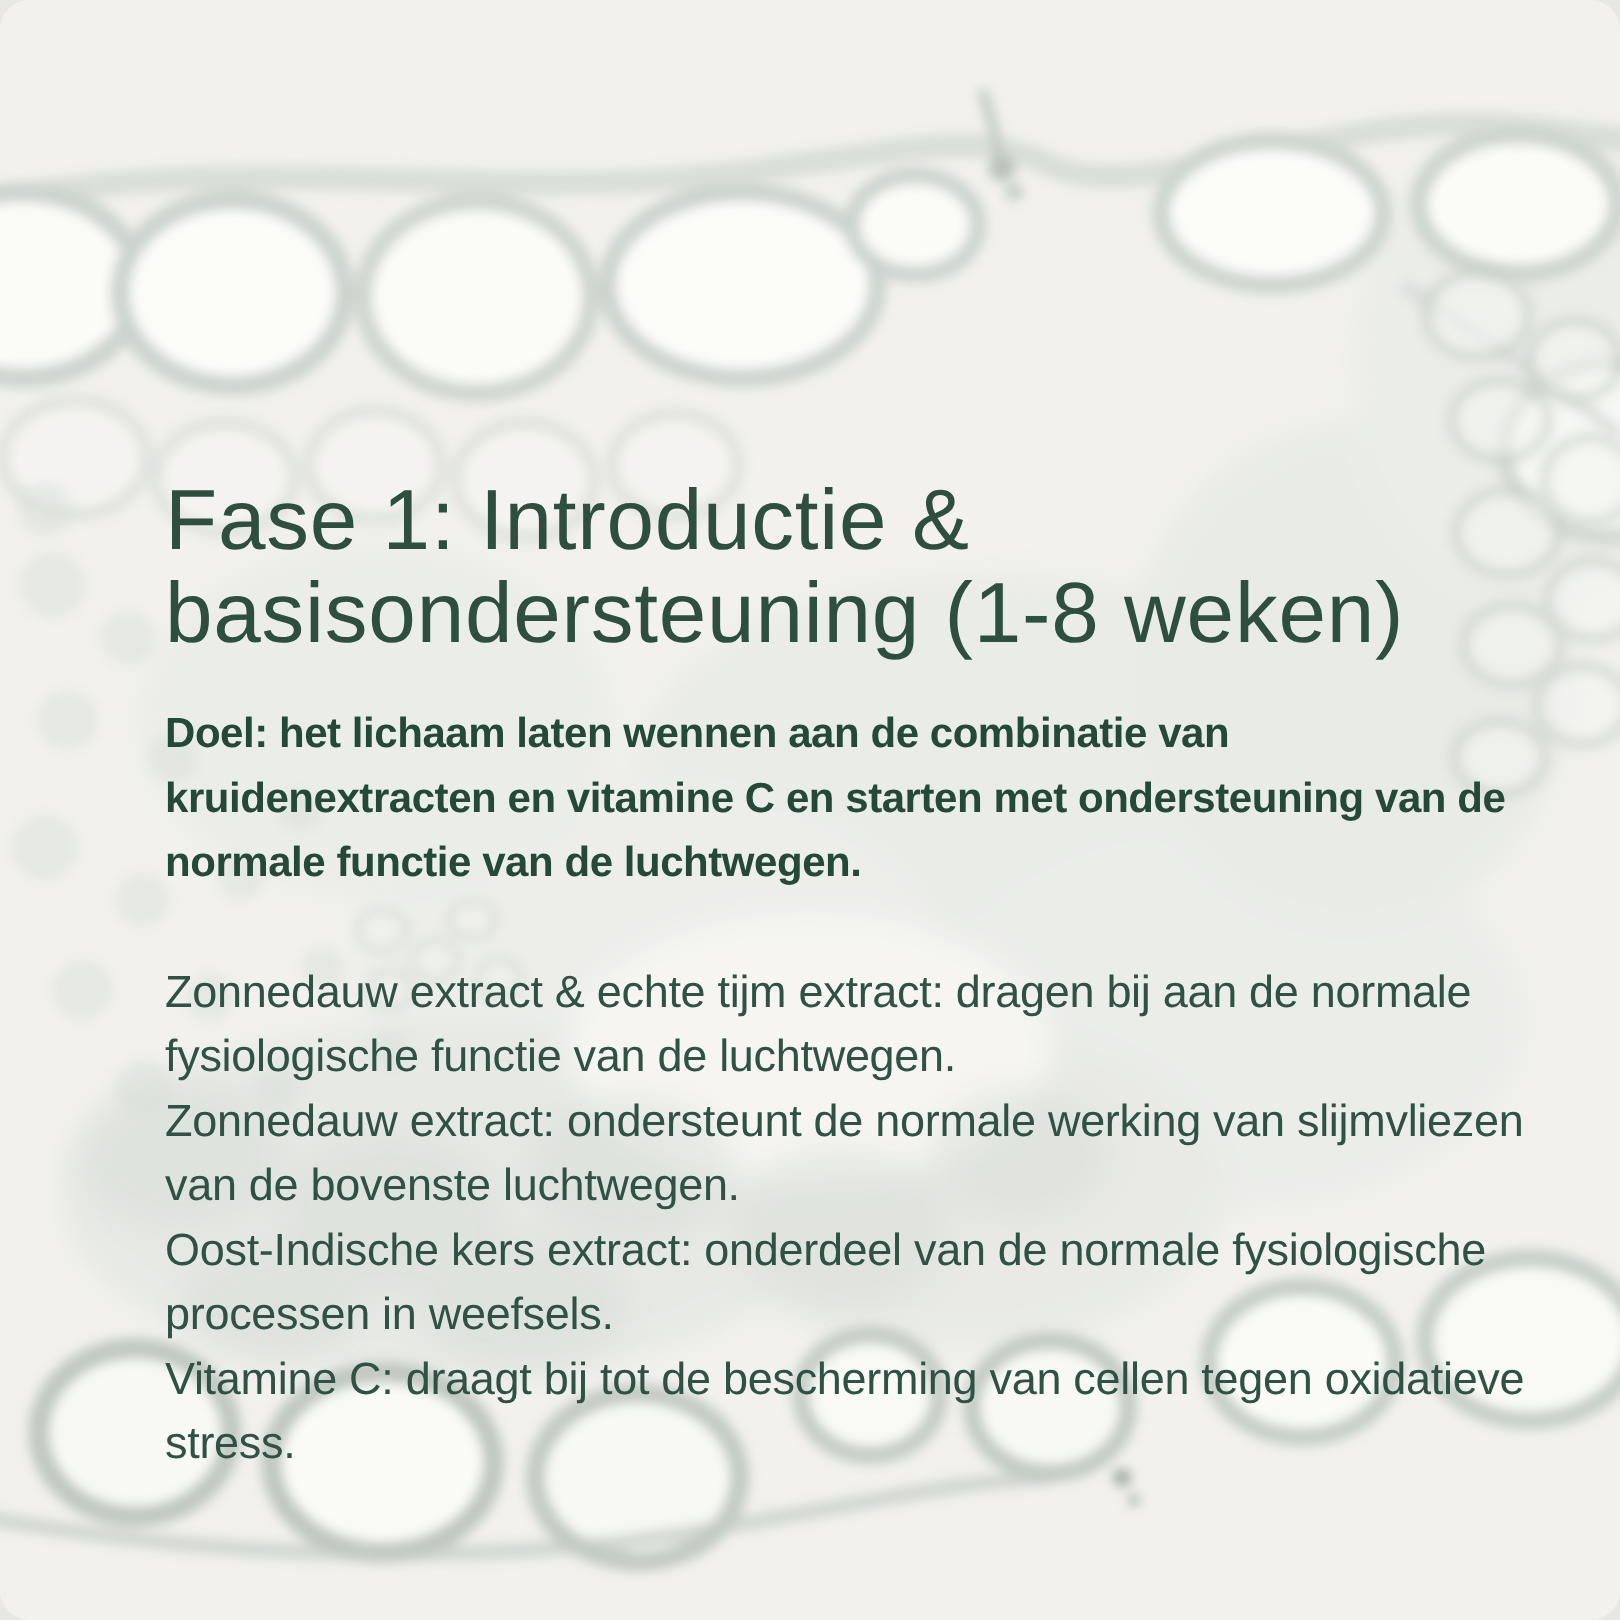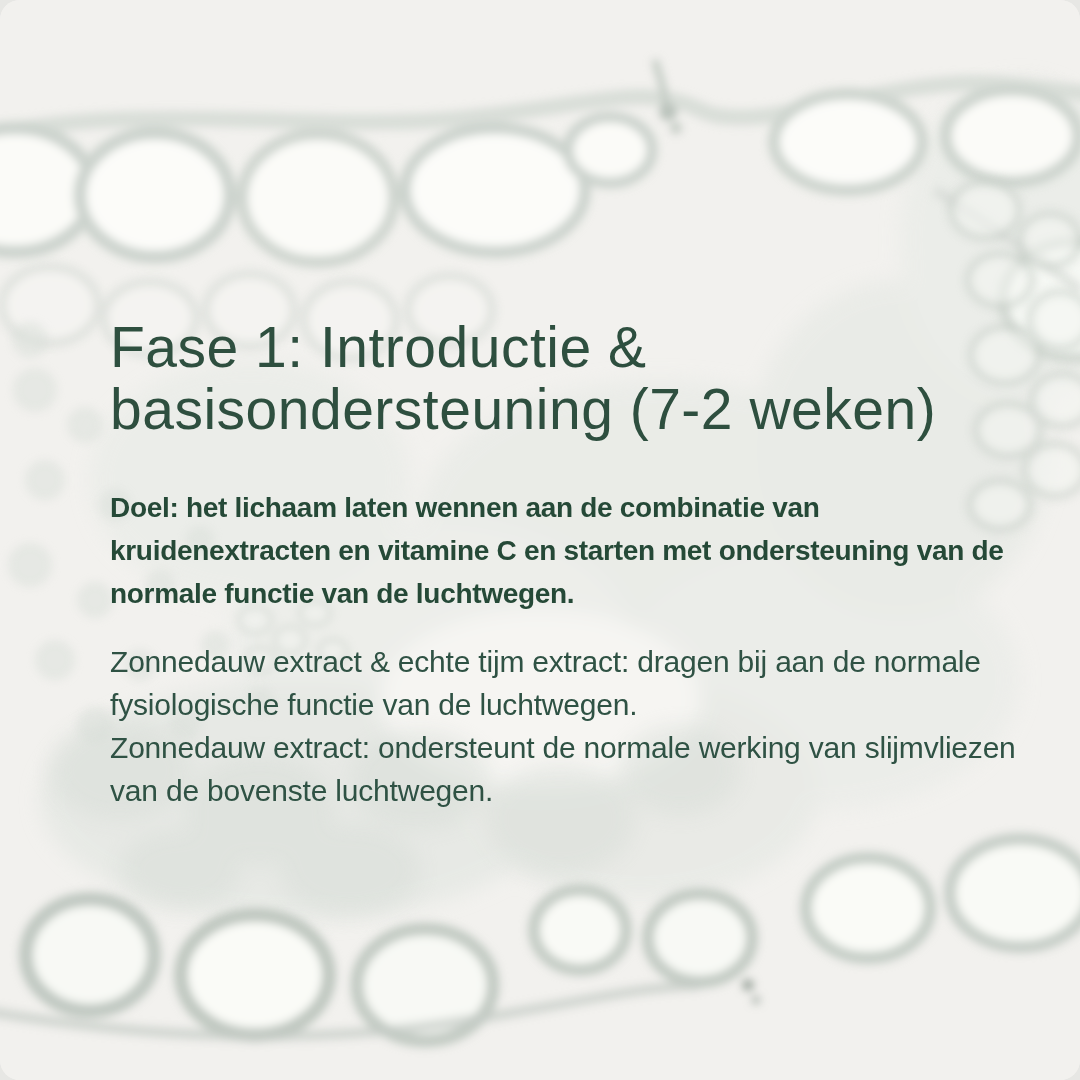--- a/index.html
+++ b/index.html
@@ -24,21 +24,21 @@
     position:absolute;left:110px;top:316px;
     margin:0;width:940px;
     font-family:"Liberation Sans","DejaVu Sans",sans-serif;
     font-weight:300;
     font-size:57px;line-height:62px;
     letter-spacing:0.5px;
     color:var(--heading);
   }
   .heading .hline{display:block;white-space:nowrap;}
   .goal{
-    position:absolute;left:110px;top:486px;
+    position:absolute;left:110px;top:467px;
     margin:0;width:900px;
     font-weight:700;
     font-size:28px;line-height:43px;
     letter-spacing:-0.3px;
     color:var(--goal);
   }
   .ingredients{
     position:absolute;left:110px;top:640px;
     width:930px;
     font-size:30px;line-height:43px;
@@ -158,24 +158,26 @@
       <path d="M -20 1010 C 150 1040, 320 1045, 470 1020 S 620 990, 700 985" fill="none" stroke="#c3cbc4" stroke-width="10" opacity="0.7"></path>
       <circle cx="748" cy="985" r="6" fill="#9fa8a0"></circle>
       <circle cx="756" cy="1000" r="4" fill="#aab2ab"></circle>
     </g>
   </svg>
 
   <div class="content">
 
     <h1 class="heading">
       <span class="hline">Fase 1: Introductie &amp;</span>
-      <span class="hline">basisondersteuning (7-2 weken)</span>
+      <span class="hline">basisondersteuning (1-8 weken)</span>
     </h1>
 
     <p class="goal">Doel: het lichaam laten wennen aan de combinatie van kruidenextracten en vitamine C en starten met ondersteuning van de normale functie van de luchtwegen.</p>
 
     <div class="ingredients">
       <p>Zonnedauw extract &amp; echte tijm extract: dragen bij aan de normale fysiologische functie van de luchtwegen.</p>
       <p>Zonnedauw extract: ondersteunt de normale werking van slijmvliezen van de bovenste luchtwegen.</p>
+      <p>Oost-Indische kers extract: onderdeel van de normale fysiologische processen in weefsels.</p>
+      <p>Vitamine C: draagt bij tot de bescherming van cellen tegen oxidatieve stress.</p>
     </div>
 
   </div>
 </div>
 
 </body></html>

